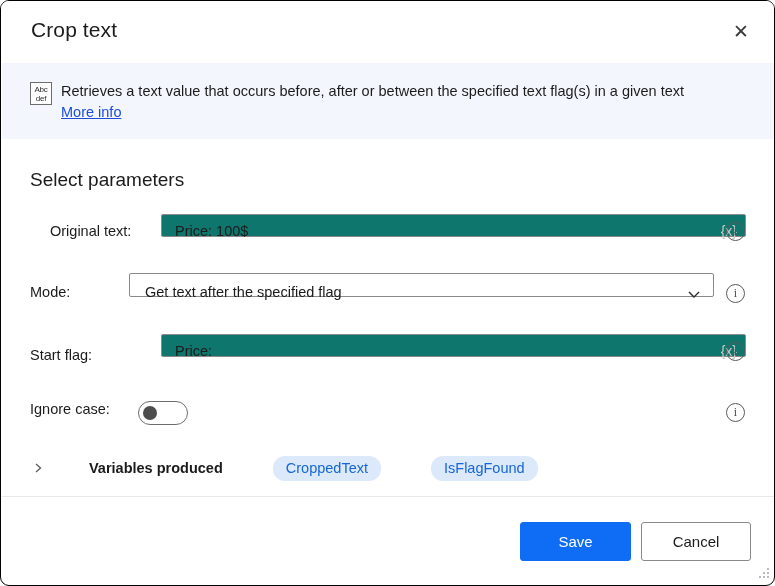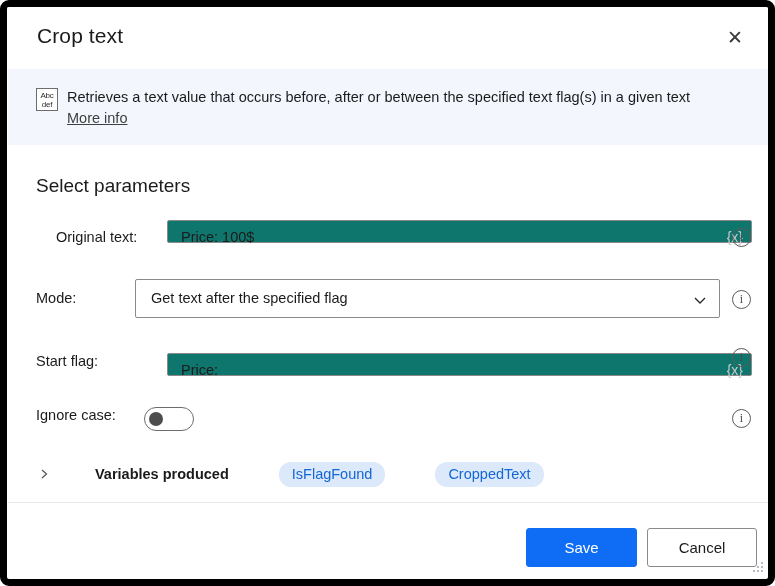--- a/index.html
+++ b/index.html
@@ -13,21 +13,21 @@
     font-family: "Liberation Sans", sans-serif;
     overflow: hidden;
   }
 
   .dialog {
     position: relative;
     width: 775px;
     height: 586px;
     box-sizing: border-box;
     background: #ffffff;
-    border: 7px solid #000000;
+    border: 1px solid #000000;
     border-top-left-radius: 9px;
     border-top-right-radius: 9px;
     border-bottom-left-radius: 9px;
     border-bottom-right-radius: 9px;
     overflow: hidden;
   }
 
   
   .titlebar {
     position: absolute;
@@ -104,21 +104,21 @@
     top: 82px;
     font-size: 14.5px;
     color: #1b1b1b;
     white-space: nowrap;
   }
   .more-info {
     position: absolute;
     left: 60px;
     top: 103px;
     font-size: 14.5px;
-    color: #404040;
+    color: #1d4ed8;
     text-decoration: underline;
     cursor: pointer;
   }
 
   
   .section-title {
     position: absolute;
     left: 29px;
     top: 168px;
     font-size: 19px;
@@ -161,21 +161,21 @@
     font-family: "Liberation Sans", sans-serif;
     cursor: pointer;
   }
 
   .dropdown {
     position: absolute;
     box-sizing: border-box;
     border: 1px solid #8a8a8a;
     border-radius: 2px;
     background: #ffffff;
-    height: 39px;
+    height: 24px;
     width: 585px;
     left: 128px;
     top: 272px;
     cursor: pointer;
   }
   .dropdown .value {
     position: absolute;
     left: 15px;
     top: 10px;
     font-size: 14.5px;
@@ -366,21 +366,21 @@
       <svg width="14" height="14" viewBox="0 0 14 14">
           <path d="M2 5 L7 10 L12 5" fill="none" stroke="#2b2b2b" stroke-width="1.4"></path>
         </svg>
     </span>
   </div>
   <div class="info-icon" style="top:283px;">
       <i>i</i>
     </div>
 
   <div class="field-label" style="left:29px; top:346px;">Start flag:</div>
-  <div class="textbox" style="top:346px;">
+  <div class="textbox" style="top:333px;">
     <span class="value">Price:</span>
     <span class="var-glyph">{x}</span>
   </div>
   <div class="info-icon" style="top:341px;">
       <i>i</i>
     </div>
 
   <div class="field-label" style="left:29px; top:400px;">Ignore case:</div>
   <div class="toggle">
     <div class="knob"></div>
@@ -389,22 +389,22 @@
       <i>i</i>
     </div>
 
   <div class="vars-row">
     <span class="vars-chevron">
       <svg width="12" height="12" viewBox="0 0 12 12">
           <path d="M4 2 L8.5 6 L4 10" fill="none" stroke="#5a5a5a" stroke-width="1.3"></path>
         </svg>
     </span>
     <span class="vars-label">Variables produced</span>
+    <span class="chip">CroppedText</span>
     <span class="chip">IsFlagFound</span>
-    <span class="chip">CroppedText</span>
   </div>
 
   <div class="footer-divider"></div>
   <button class="btn btn-save">Save</button>
   <button class="btn btn-cancel">Cancel</button>
 
   <div class="grip">
     <span style="left:10px; top:0px;"></span>
     <span style="left:6px; top:4px;"></span>
     <span style="left:10px; top:4px;"></span>

